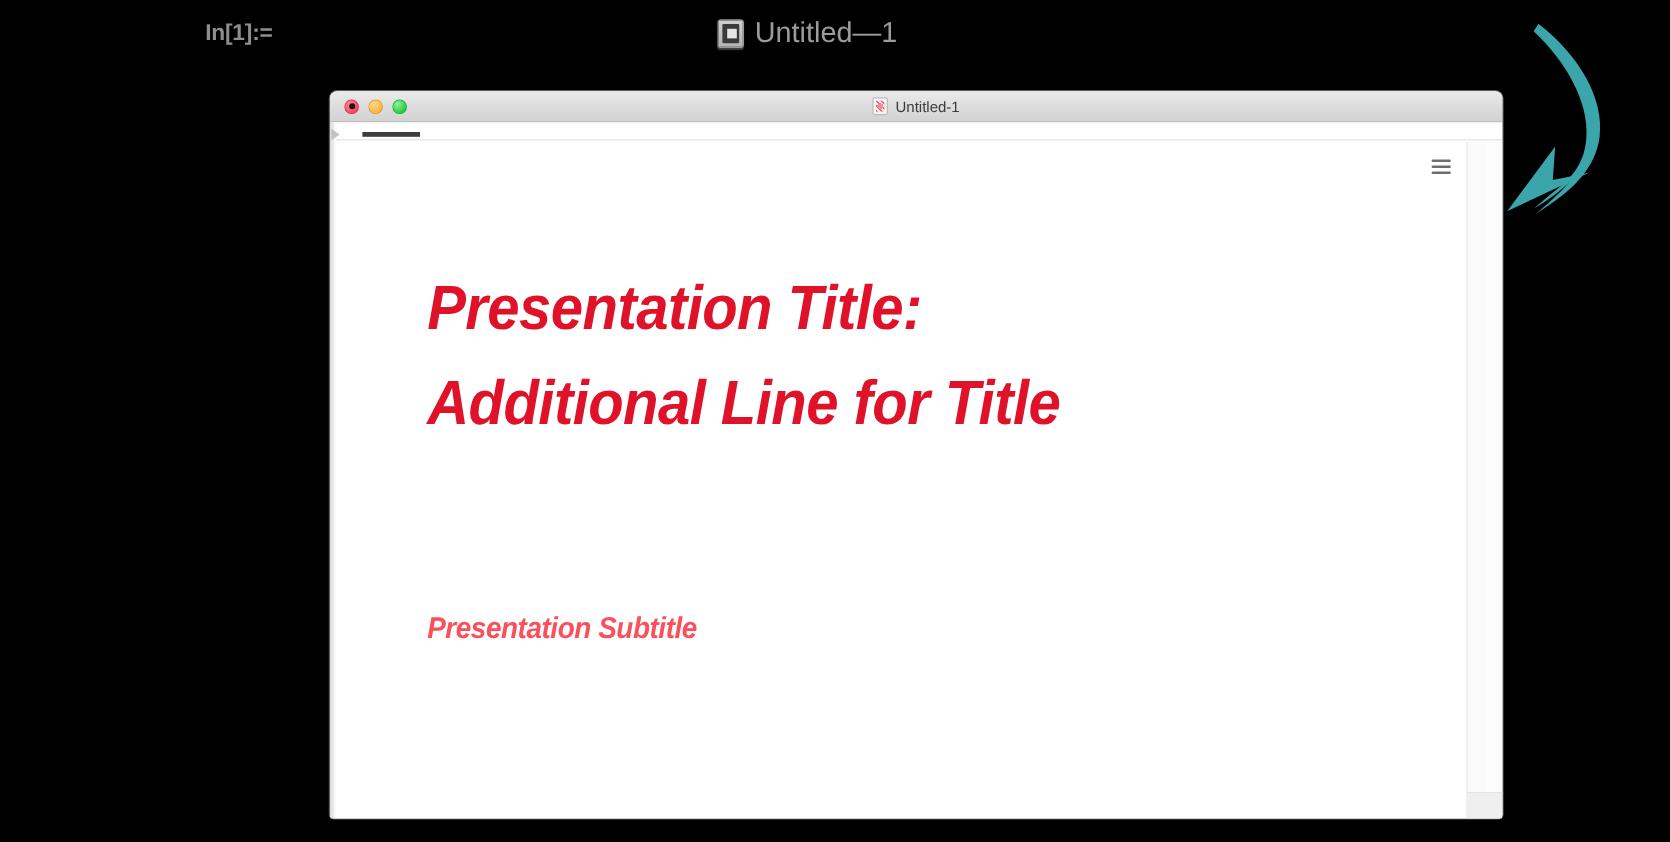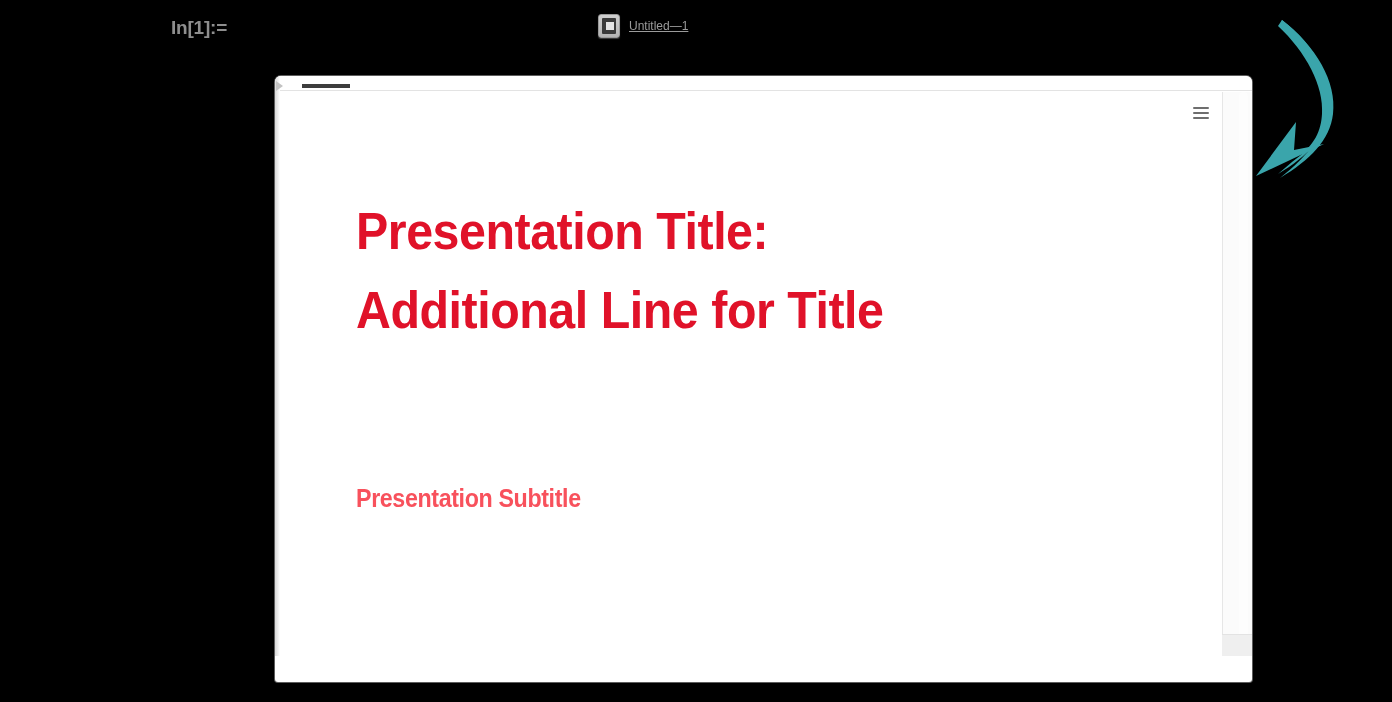--- a/index.html
+++ b/index.html
@@ -32,23 +32,22 @@
   }
   .nb-doc-icon::before{
     content:""; position:absolute; left:3px; top:3px; right:3px; bottom:3px;
     background:#3a3a3a; border-radius:1px;
   }
   .nb-doc-icon::after{
     content:""; position:absolute; left:7px; top:7px; width:8px; height:8px;
     background:#e4e4e4;
   }
   .nb-doc-title{
-    font-size:12px; color:#9b9b9b; font-weight:400;
-    font-family:"Liberation Sans", sans-serif;
-    text-decoration:underline;
+    font-size:24px; color:#9b9b9b; font-weight:400;
+    font-family:"Liberation Sans", sans-serif;
   }
 
   
   .window{
     position:absolute; left:275px; top:76px; width:977px; height:606px;
     background:#ffffff;
     border-radius:6px 6px 3px 3px;
     box-shadow:0 0 0 1px #5d5d5d, 0 6px 22px rgba(0,0,0,.55);
     overflow:hidden;
   }
@@ -83,21 +82,21 @@
       radial-gradient(circle at 50% 50%, #f28b96 0 42%, transparent 43%),
       repeating-linear-gradient(45deg, #e8606f 0 1px, transparent 1px 3px);
     background-color:#fdeaec;
   }
   .title-text{
     font-size:12.5px; color:#3b3b3b; font-weight:400;
     font-family:"Liberation Sans", sans-serif;
   }
 
   
-  .nb-body{ position:relative; width:100%; height:580px; background:#ffffff; }
+  .nb-body{ position:relative; width:100%; height:580px; background:#ffffff;font-style:italic; }
 
   .cell-gutter{
     position:absolute; left:0; top:0; width:5px; height:100%;
     background:linear-gradient(90deg,#d9d9d9 0%, #eeeeee 60%, #ffffff 100%);
   }
   .disclosure{
     position:absolute; left:1px; top:5px;
     width:0; height:0;
     border-left:7px solid #c3c3c3;
     border-top:5px solid transparent;
@@ -171,20 +170,31 @@
 
   <div class="nb-in-label">In[1]:=</div>
 
   <div class="nb-doc-tag">
     <span class="nb-doc-icon"></span>
     <span class="nb-doc-title">Untitled—1</span>
   </div>
 
   <div class="window">
 
+    <div class="titlebar">
+      <div class="traffic">
+        <span class="tl red"></span>
+        <span class="tl yellow"></span>
+        <span class="tl green"></span>
+      </div>
+      <div class="title-center">
+        <span class="title-icon"></span>
+        <span class="title-text">Untitled-1</span>
+      </div>
+    </div>
 
     <div class="nb-body">
 
       <div class="cell-gutter"></div>
       <div class="disclosure"></div>
       <div class="collapsed-bar"></div>
       <div class="cell-hairline"></div>
 
       <div class="slide">
 

